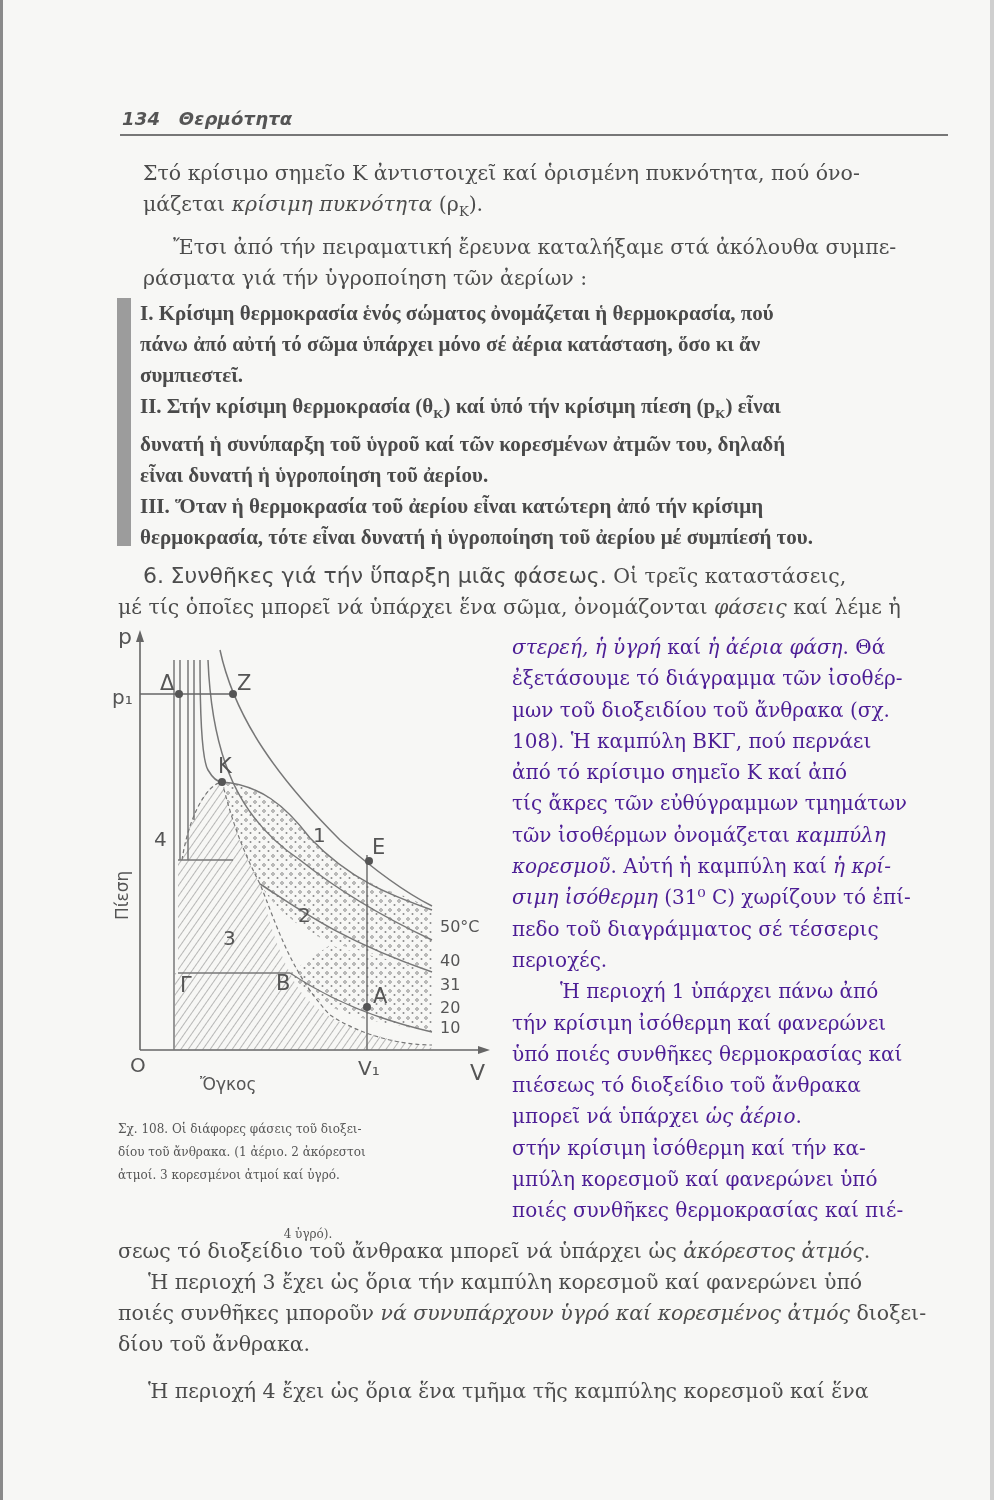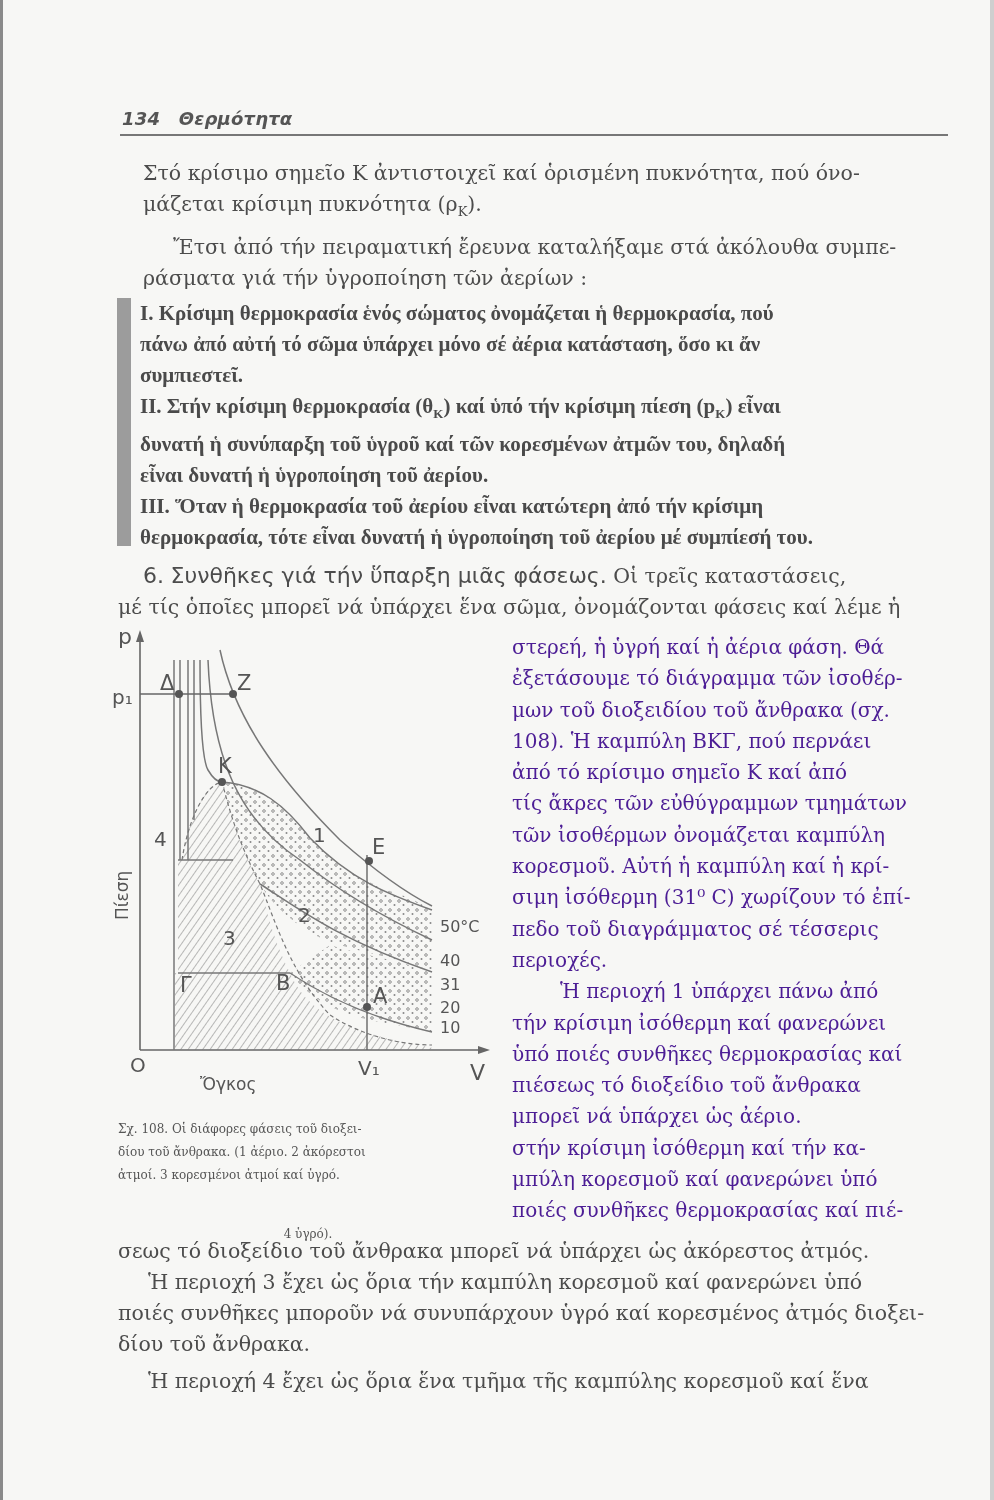--- a/index.html
+++ b/index.html
@@ -10,21 +10,21 @@
   .page-edge-left { position: absolute; left: 0; top: 0; width: 3px; height: 1500px; background: #8a8a8a; }
   .page-edge-right { position: absolute; right: 0; top: 0; width: 4px; height: 1500px; background: #cfcfcf; }
   .running-head {
     position: absolute; left: 122px; top: 108px; font-family: "DejaVu Sans", sans-serif;
     font-style: italic; font-weight: bold; font-size: 18px; color: #555; letter-spacing: 0.2px;
   }
   .running-head .pg { margin-right: 12px; }
   .head-rule { position: absolute; left: 120px; top: 134px; width: 828px; height: 2px; background: #777; }
   .para { position: absolute; font-size: 20.5px; line-height: 31px; color: #4c4c4c; }
   .bold { font-family: "Liberation Serif", serif; font-weight: bold; font-size: 21px; line-height: 31px; color: #4a4a4a; }
-  .ital { }
+  .ital { font-style: italic; }
   .sideline { position: absolute; left: 117px; top: 298px; width: 14px; height: 248px; background: #9c9c9c; }
   .section-head { font-family: "DejaVu Sans", sans-serif; font-size: 22px; }
   .caption { position: absolute; left: 118px; top: 1118px; width: 380px; font-size: 12px; line-height: 23px; color: #555; text-align: justify; }
   .caption .last { text-align: center; display: block; margin-top: 36px; }
   .fig { position: absolute; left: 100px; top: 620px; }
   .fig text { font-family: "DejaVu Sans", sans-serif; fill: #555; }
   .rcol { position: absolute; left: 512px; width: 435px; font-size: 20px; line-height: 31.3px; color: #4c1d95; text-align: justify; }
   .justify { text-align: justify; }
   .l { display: block; white-space: nowrap; }
 </style>
@@ -172,14 +172,14 @@
   <span class="l">δίου τοῦ ἄνθρακα. (1 ἀέριο. 2 ἀκόρεστοι</span>
   <span class="l">ἀτμοί. 3 κορεσμένοι ἀτμοί καί ὑγρό.</span>
   <span class="last">4 ὑγρό).</span>
 </div>
 
 <div class="para" style="left:118px; top:1236px; width:830px;">
   <span class="l"><span>σεως τό διοξείδιο τοῦ ἄνθρακα μπορεῖ νά ὑπάρχει ὡς </span><span class="ital">ἀκόρεστος ἀτμός</span><span>.</span></span>
   <span class="l" style="padding-left:30px">Ἡ περιοχή 3 ἔχει ὡς ὅρια τήν καμπύλη κορεσμοῦ καί φανερώνει ὑπό</span>
   <span class="l"><span>ποιές συνθῆκες μποροῦν </span><span class="ital">νά συνυπάρχουν ὑγρό καί κορεσμένος ἀτμός</span><span> διοξει-</span></span>
   <span class="l">δίου τοῦ ἄνθρακα.</span>
-  <span class="l" style="padding-left:30px; margin-top:6px">Ἡ περιοχή 4 ἔχει ὡς ὅρια ἕνα τμῆμα τῆς καμπύλης κορεσμοῦ καί ἕνα</span>
+  <span class="l" style="padding-left:30px; margin-top:16px">Ἡ περιοχή 4 ἔχει ὡς ὅρια ἕνα τμῆμα τῆς καμπύλης κορεσμοῦ καί ἕνα</span>
 </div>
 
 </body></html>

